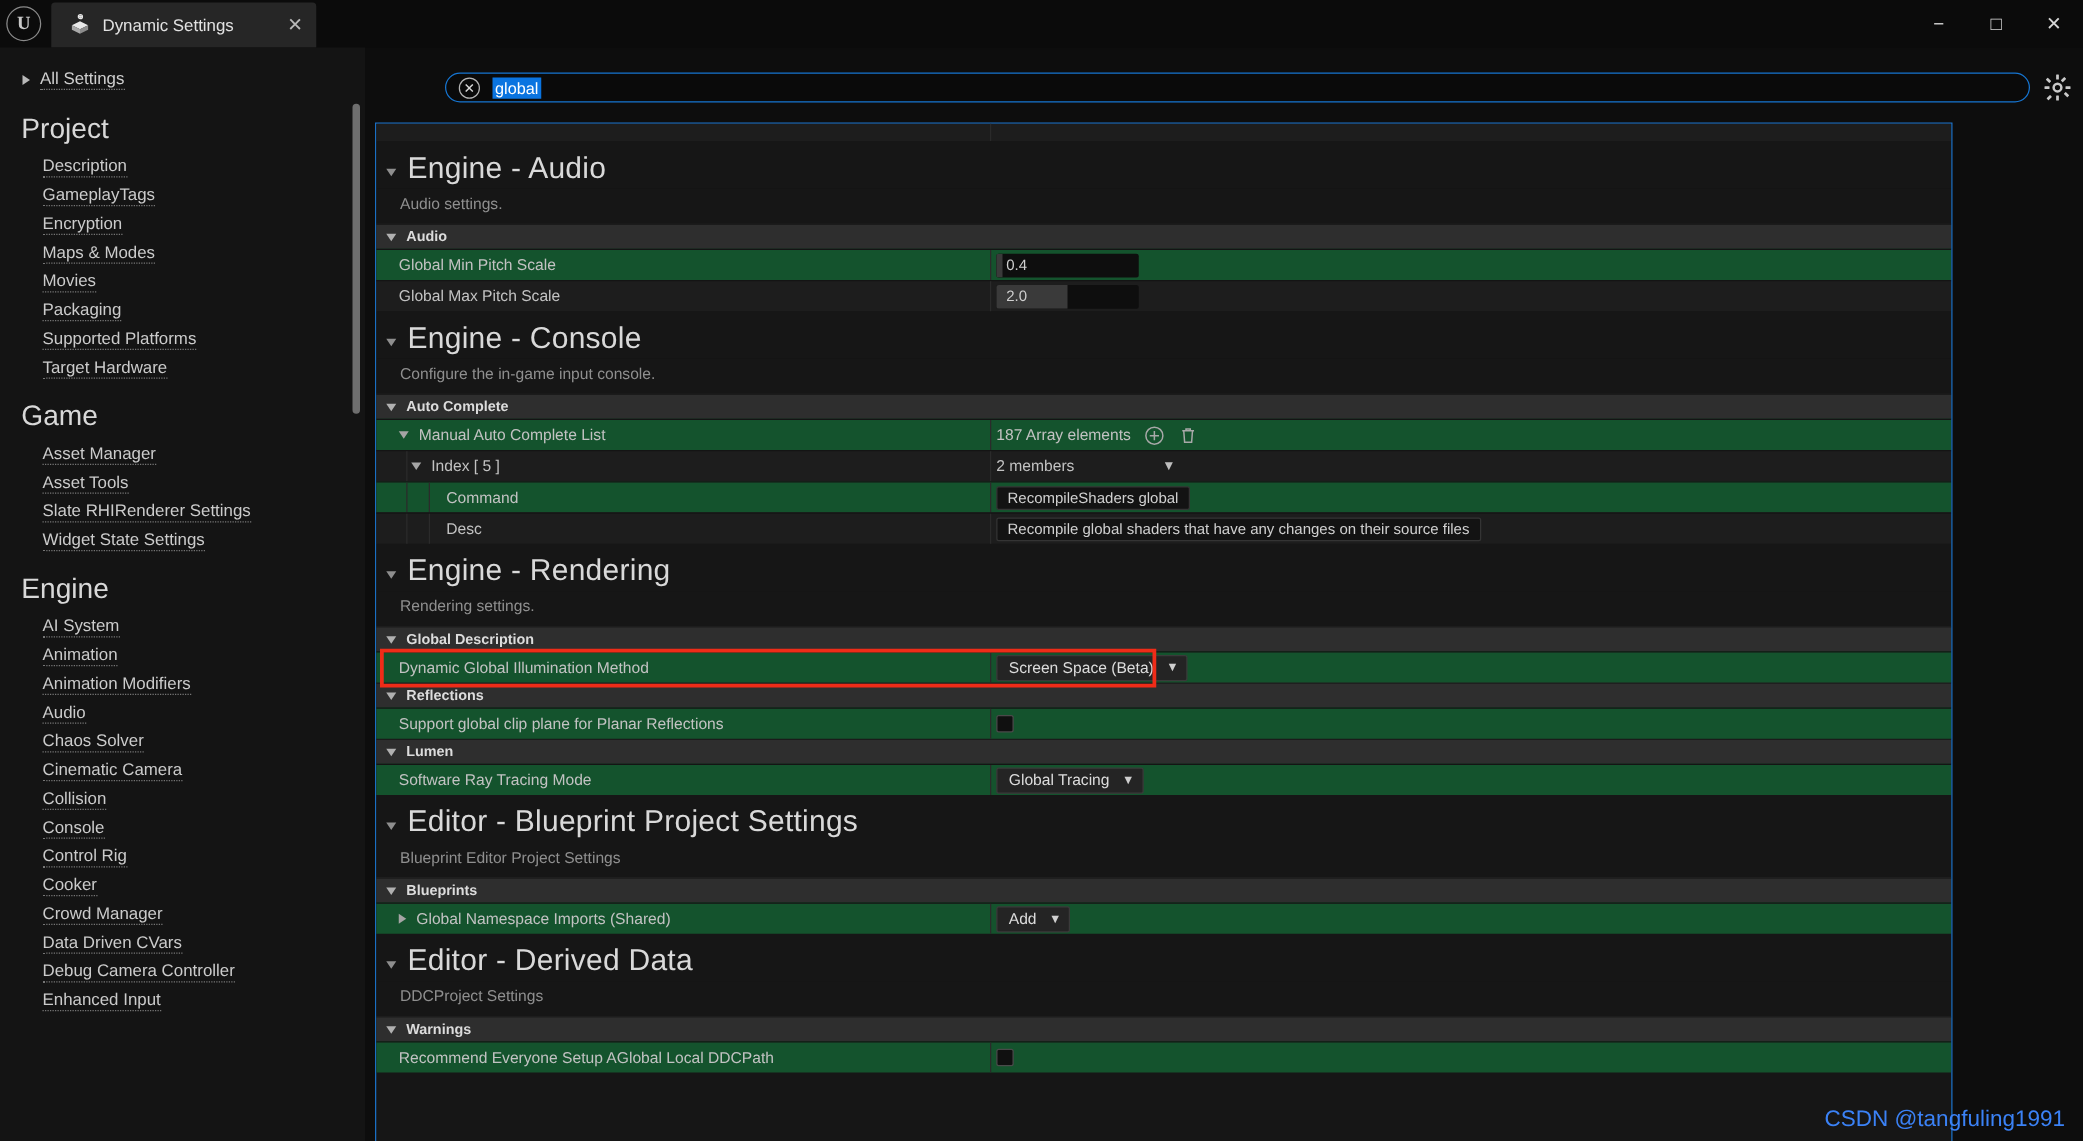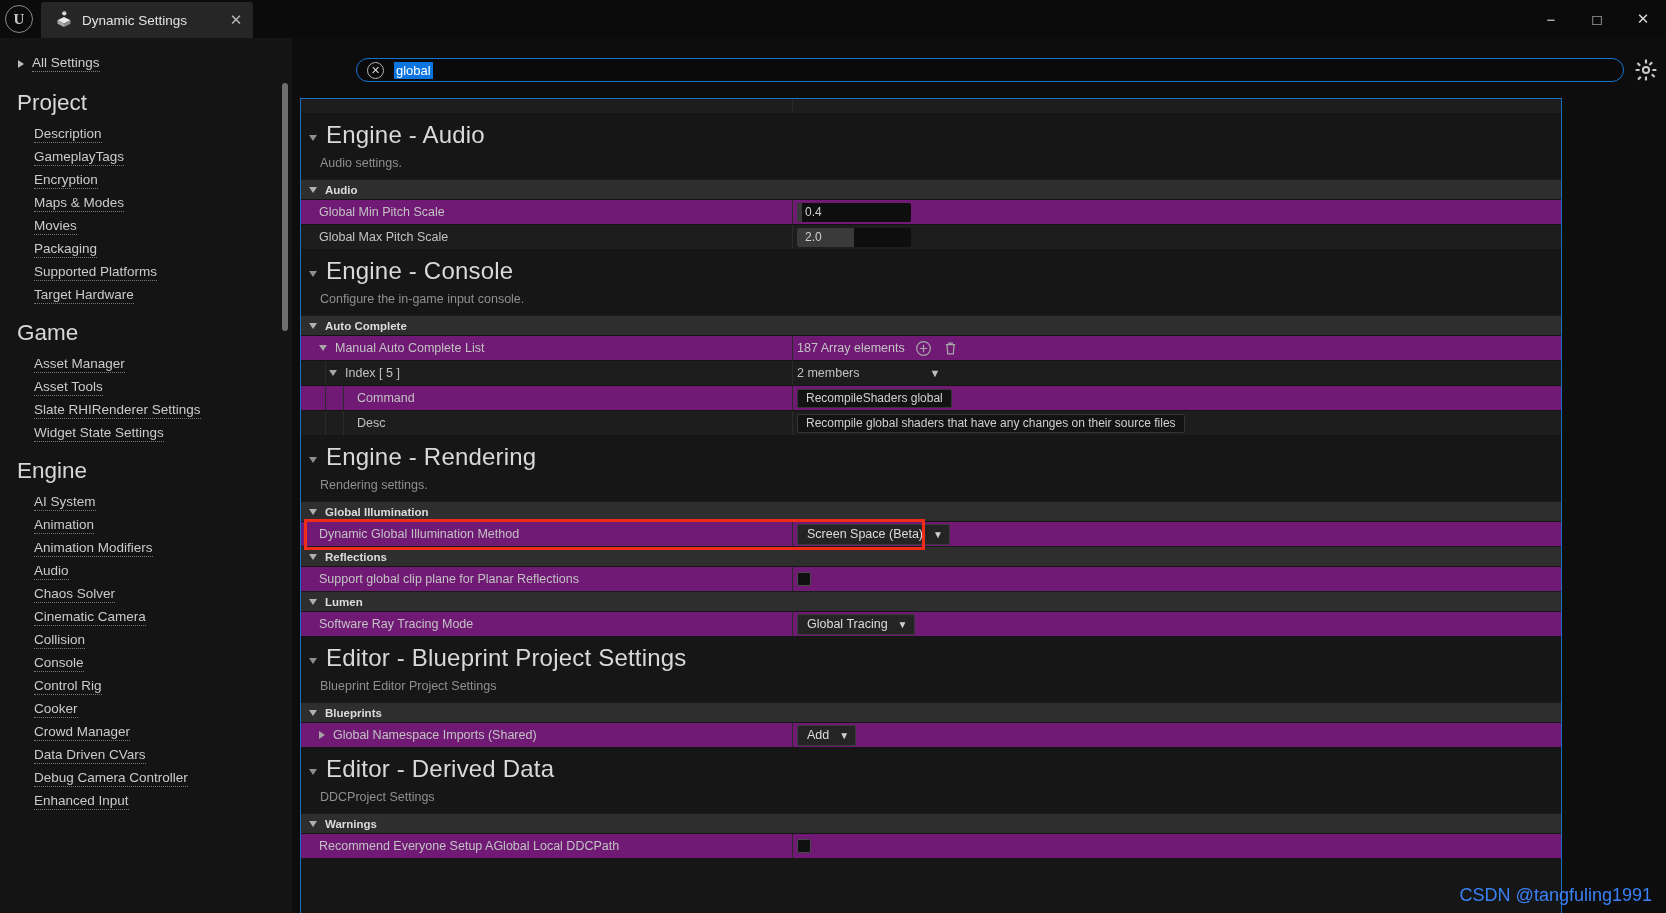--- a/index.html
+++ b/index.html
@@ -118,21 +118,21 @@
   }
   .cat-bar .caret-d {
     width: 0; height: 0; border-top: 6px solid #b0b0b0;
     border-left: 4.5px solid transparent; border-right: 4.5px solid transparent;
     cursor: pointer;
   }
   .cat-bar .cb-label { font-size: 11.5px; color: #dcdcdc; font-weight: bold; }
 
   .prop-row {
     height: 25px; display: flex; align-items: center; position: relative;
-    background: #701a75; border-top: 1px solid #141414;
+    background: #14532d; border-top: 1px solid #141414;
   }
   .prop-row.alt { background: #1d1d1d; }
   .prop-row .p-name { font-size: 12.5px; color: #c2c2c2; }
   .prop-divider { position: absolute; left: 491px; top: 0; width: 1px; height: 100%; background: #2b2b2b; }
   .p-val { position: absolute; left: 496px; top: 0; height: 100%; display: flex; align-items: center; gap: 10px; }
 
   .num-field {
     width: 114px; height: 19px; background: #0e0e0e; border-radius: 2px;
     display: flex; align-items: center; padding-left: 8px; font-size: 12px;
     color: #d0d0d0; position: relative; overflow: hidden; cursor: text;
@@ -378,21 +378,21 @@
                 <span class="text-field">Recompile global shaders that have any changes on their source files</span>
               </span>
             </div>
             <div class="sec-head">
               <span class="caret"></span>
               <span class="sh-title">Engine - Rendering</span>
             </div>
             <div class="sec-desc">Rendering settings.</div>
             <div class="cat-bar">
               <span class="caret-d"></span>
-              <span class="cb-label">Global Illumination</span>
+              <span class="cb-label">Global Description</span>
             </div>
             <div class="prop-row">
               <div style="display:flex;align-items:center;padding-left:18px">
                 <span class="p-name">Dynamic Global Illumination Method</span>
               </div>
               <span class="prop-divider"></span>
               <span class="p-val">
                 <span class="combo">
                   <span>Screen Space (Beta)</span>
                   <span class="chev">▼</span>

